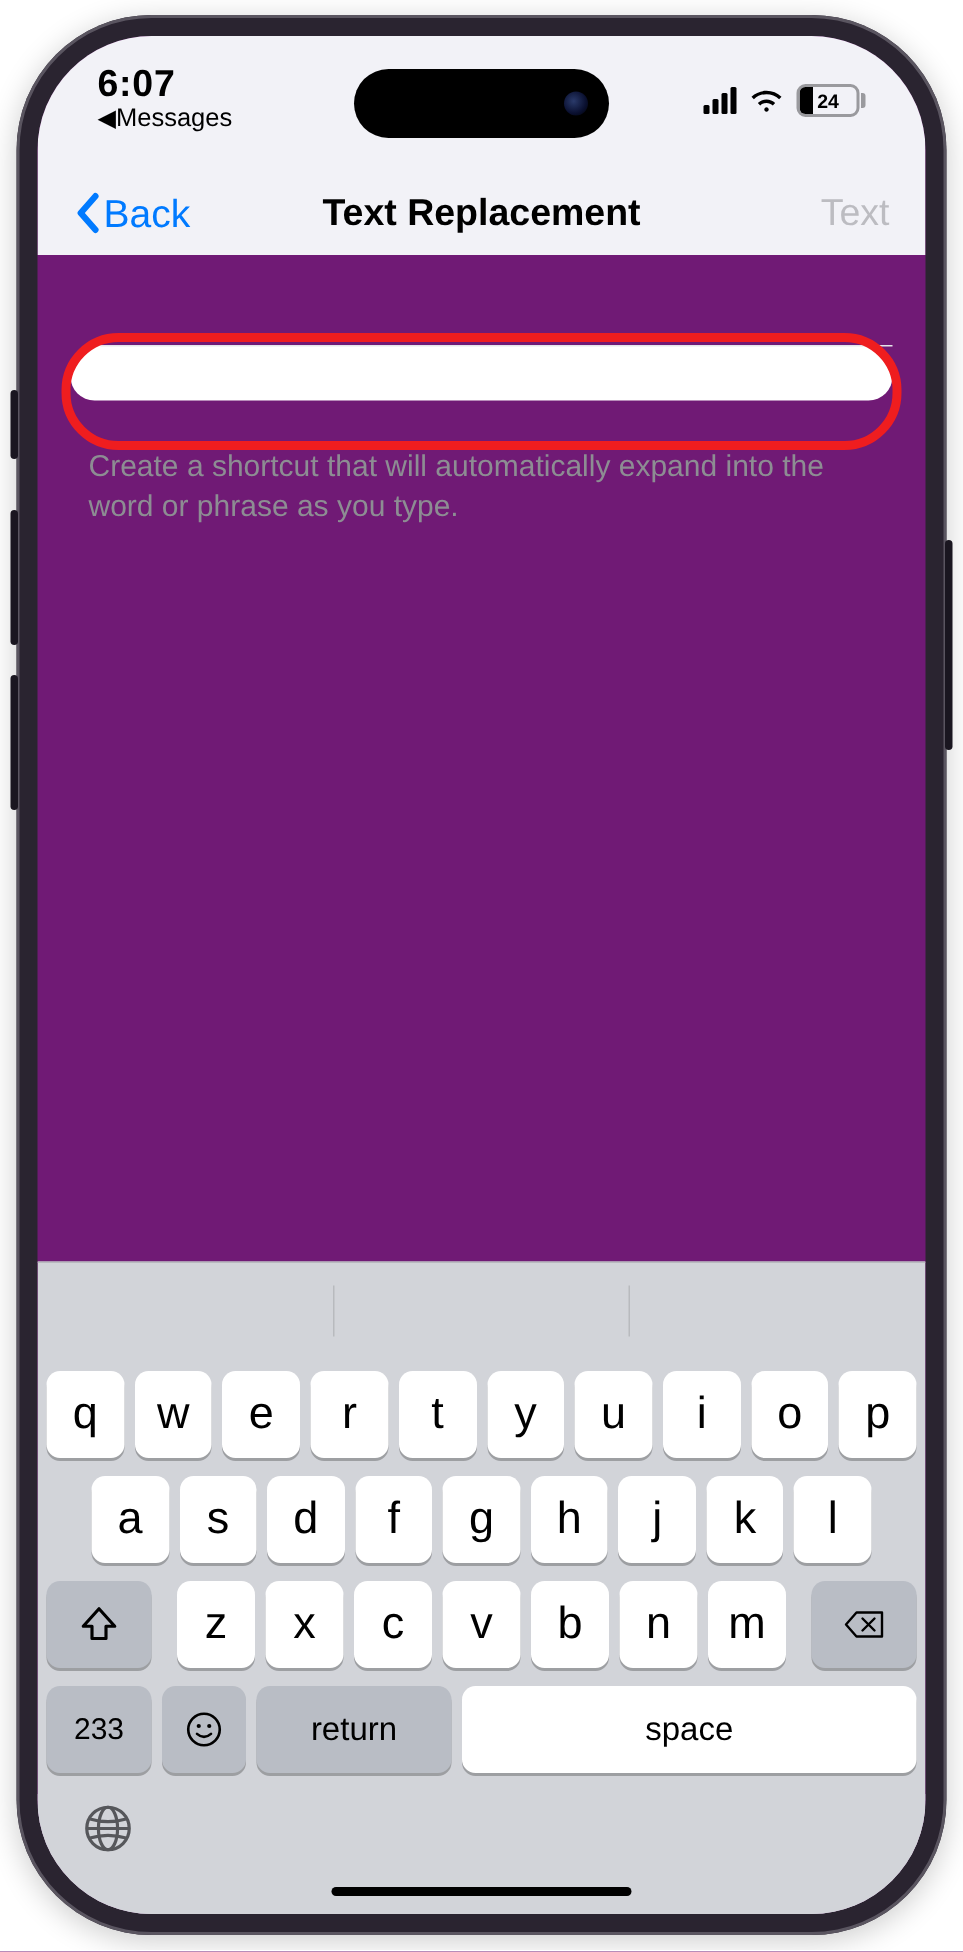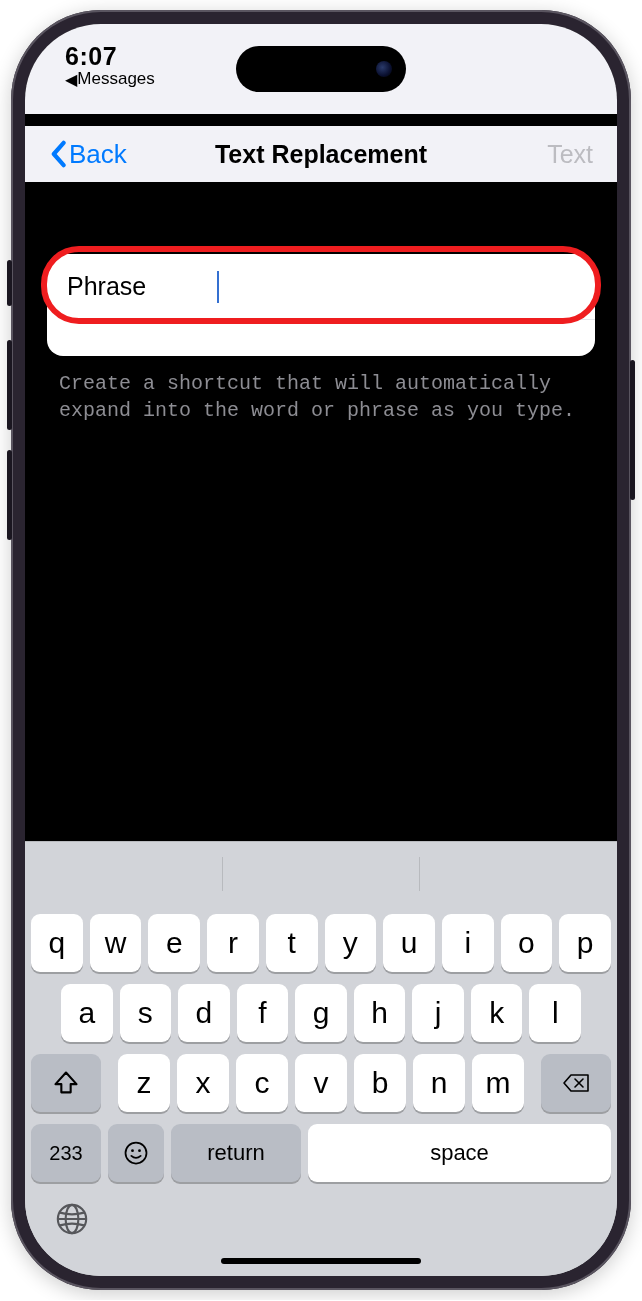--- a/index.html
+++ b/index.html
@@ -15,27 +15,26 @@
     height: 1280px;
     background: #2a2430;
     border-radius: 90px;
     padding: 14px;
     position: relative;
     box-shadow: inset 0 0 0 2px #5a5560, 0 4px 20px rgba(0,0,0,0.2);
   }
   .screen {
     width: 100%;
     height: 100%;
-    background: #000000;
+    background: #701a75;
     border-radius: 76px;
     overflow: hidden;
     position: relative;
     display: flex;
     flex-direction: column;
-    gap: 12px;
   }
   .island {
     position: absolute;
     top: 22px;
     left: 50%;
     transform: translateX(-50%);
     width: 170px;
     height: 46px;
     background: #000;
     border-radius: 30px;
@@ -113,21 +112,21 @@
   }
   @keyframes blink { 50% { opacity:0; } }
   .highlight-ring {
     position:absolute;
     left:-6px; right:-6px; top:-8px; height:78px;
     border:6px solid #ef1d1f;
     border-radius:38px;
     pointer-events:none;
   }
   .help-text {
-    margin:14px 34px; font-size:20px; color:#8d8d93; line-height:1.35;font-family:Liberation Mono, monospace;
+    margin:31px 34px; font-size:20px; color:#8d8d93; line-height:1.35;
   }
   
   .kbd-area { background:#d2d4d9; border-top:1px solid #b8babe;}
   .suggest-bar {
     height:64px; display:flex; align-items:center;
   }
   .sugg-div { width:1px; height:34px; background:#b8babe; margin:0 auto;}
   .kbd {
     padding:8px 6px 14px;
     display:flex; flex-direction:column; gap:12px;
@@ -177,41 +176,56 @@
       </div>
 
     <div class="status-bar">
       <div class="status-left">
         <div class="status-time">6:07</div>
         <div class="back-app">
           <span class="chev">◀︎</span>
           <span>Messages</span>
         </div>
       </div>
+      <div class="status-right">
+        <div class="cell-bars">
+            <span></span>
+            <span></span>
+            <span></span>
+            <span></span>
+          </div>
+        <div class="wifi">
+          <svg viewBox="0 0 24 18">
+              <path d="M12 16.5c-.8 0-1.5-.7-1.5-1.5s.7-1.5 1.5-1.5 1.5.7 1.5 1.5-.7 1.5-1.5 1.5zm-4.2-4.2l-1.6-1.6C7.7 9.2 9.8 8.3 12 8.3s4.3.9 5.8 2.4l-1.6 1.6c-1.1-1.1-2.6-1.7-4.2-1.7s-3.1.6-4.2 1.7zM3.6 8.1L2 6.5C4.7 3.9 8.2 2.5 12 2.5s7.3 1.4 10 4l-1.6 1.6C18.1 5.9 15.1 4.8 12 4.8S5.9 5.9 3.6 8.1z" fill="#000"></path>
+            </svg>
+        </div>
+        <div class="battery">
+          <div class="battery-body">
+            <div class="battery-fill"></div>
+            <div class="battery-text">24</div>
+          </div>
+          <div class="battery-cap"></div>
+        </div>
+      </div>
     </div>
 
     <div class="nav-bar">
       <div class="nav-back">
         <svg viewBox="0 0 12 20">
             <path d="M10 2 L3 10 L10 18" stroke="#007aff" stroke-width="3" fill="none" stroke-linecap="round" stroke-linejoin="round"></path>
           </svg>
         <span>Back</span>
       </div>
       <div class="nav-title">Text Replacement</div>
       <div class="nav-save">Text</div>
     </div>
 
     <div class="content">
       <div class="form-card">
         <div class="highlight-ring"></div>
-        <div class="row">
-          <span class="label">Phrase</span>
-          <input type="text" value="" style="">
-          <div class="cursor"></div>
-        </div>
         <div class="divider"></div>
         <div class="row">
         </div>
       </div>
       <div class="help-text">Create a shortcut that will automatically expand into the word or phrase as you type.</div>
     </div>
 
     <div class="kbd-area">
       <div class="suggest-bar">
         <div style="flex:1"></div>

